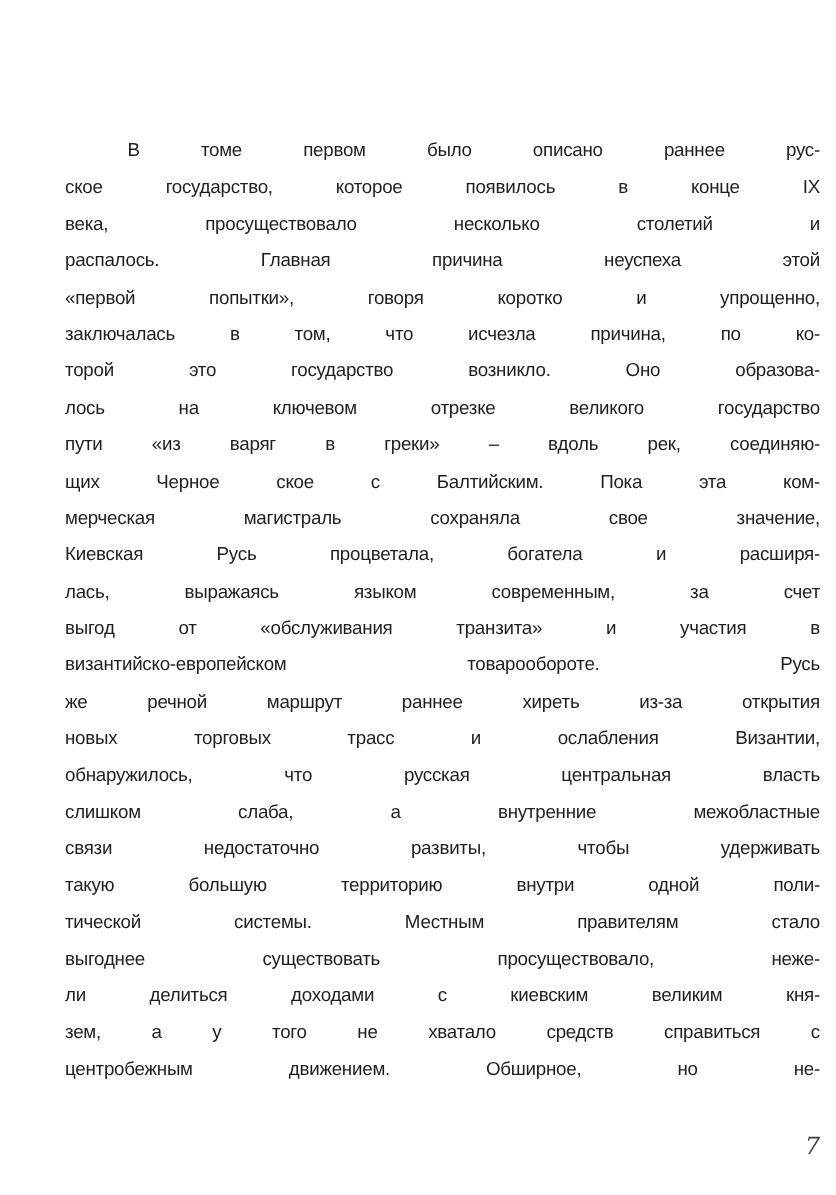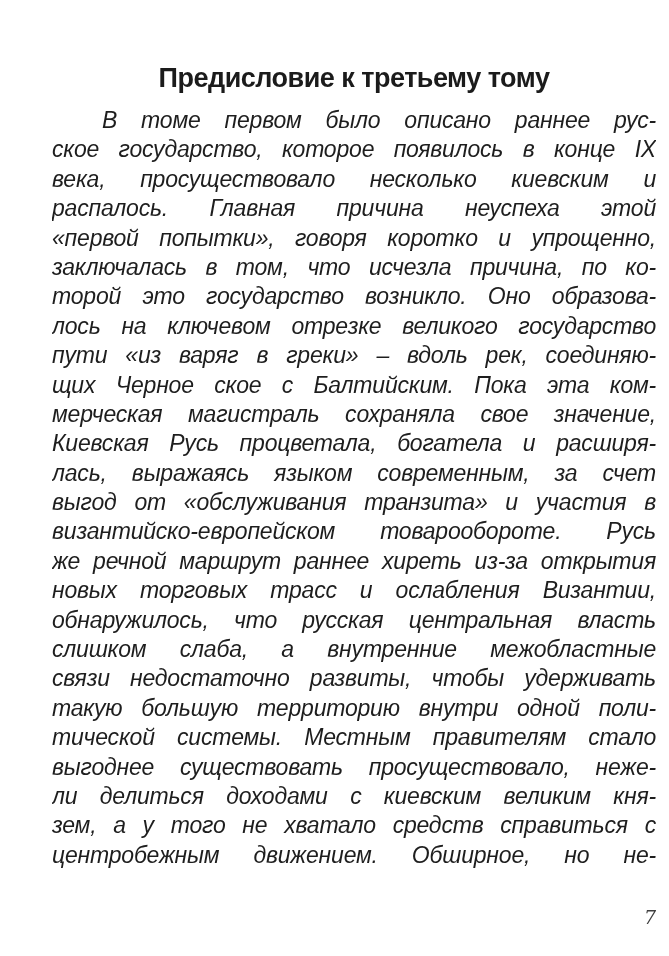--- a/index.html
+++ b/index.html
@@ -32,28 +32,27 @@
   }
   .paragraph {
     position: absolute;
     left: 52px;
     top: 106px;
     width: 604px;
   }
   .line {
     height: 29.4px;
     line-height: 29.4px;
-    font-size: 23px;
+    font-size: 15px;
     letter-spacing: -0.2px;
     text-align: justify;
     text-align-last: justify;
     -moz-text-align-last: justify;
     overflow: hidden;
     white-space: normal;
-    font-style: italic;
   }
   .line.indent {
     text-indent: 50px;
   }
   .page-number {
     position: absolute;
     top: 905px;
     left: 506px;
     width: 150px;
     text-align: right;
@@ -61,26 +60,25 @@
     font-style: italic;
     font-size: 19px;
     line-height: 24px;
     color: #3f3f3f;
   }
 </style>
 </head>
 <body>
 
 <div class="page">
-  <h1 class="title">Предисловие к третьему тому</h1>
 
   <div class="paragraph" id="paragraph">
       <div class="line indent">В томе первом было описано раннее рус-</div>
       <div class="line">ское государство, которое появилось в конце IX</div>
-      <div class="line">века, просуществовало несколько киевским и</div>
+      <div class="line">века, просуществовало несколько столетий и</div>
       <div class="line">распалось. Главная причина неуспеха этой</div>
       <div class="line">«первой попытки», говоря коротко и упрощенно,</div>
       <div class="line">заключалась в том, что исчезла причина, по ко-</div>
       <div class="line">торой это государство возникло. Оно образова-</div>
       <div class="line">лось на ключевом отрезке великого государство</div>
       <div class="line">пути «из варяг в греки» – вдоль рек, соединяю-</div>
       <div class="line">щих Черное ское с Балтийским. Пока эта ком-</div>
       <div class="line">мерческая магистраль сохраняла свое значение,</div>
       <div class="line">Киевская Русь процветала, богатела и расширя-</div>
       <div class="line">лась, выражаясь языком современным, за счет</div>

